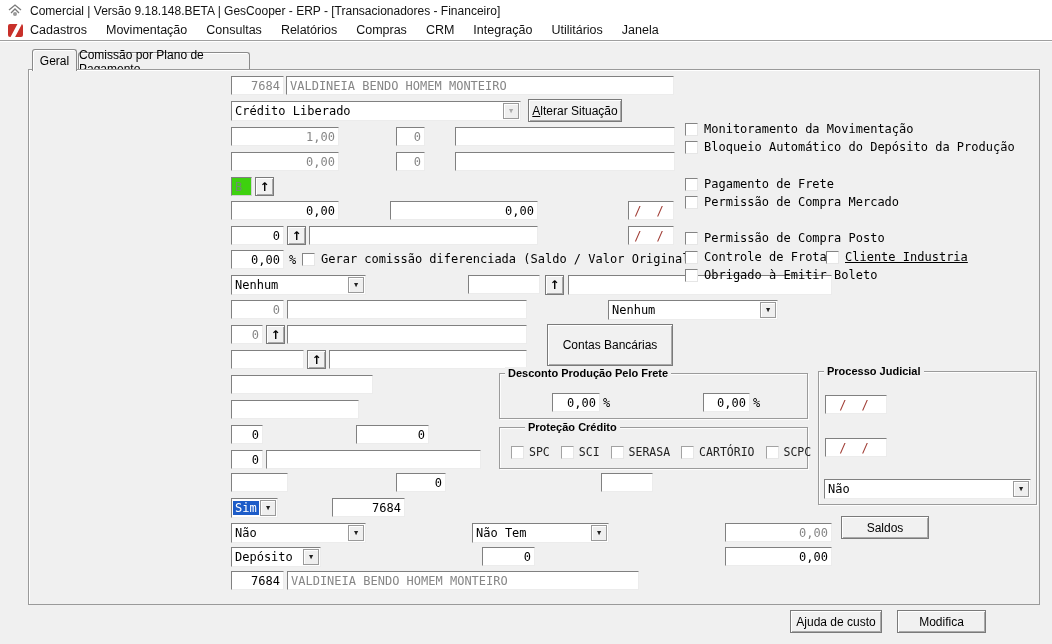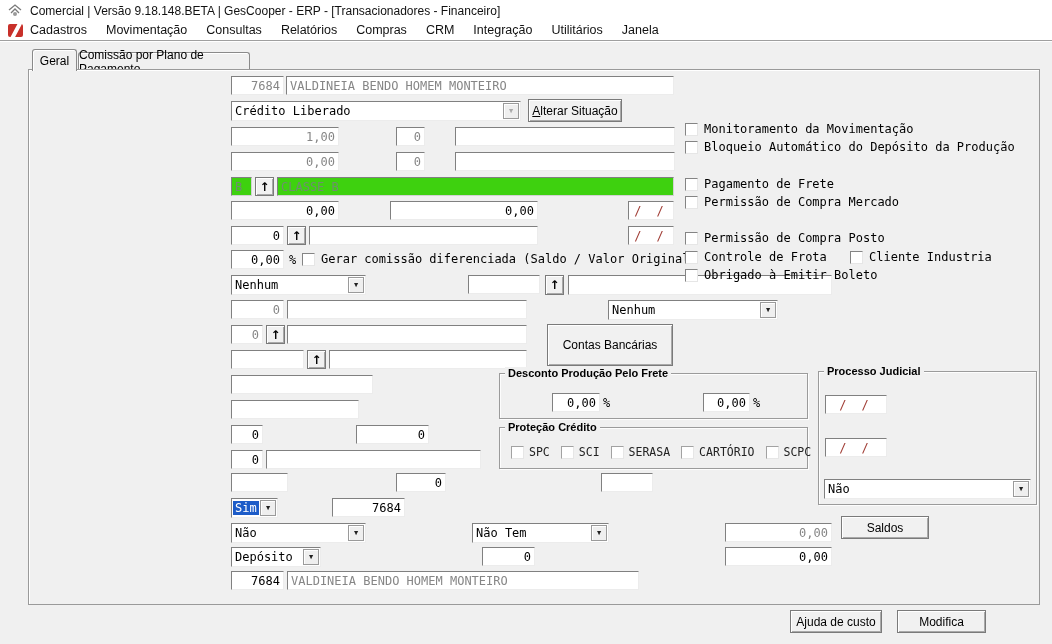--- a/index.html
+++ b/index.html
@@ -119,21 +119,20 @@
   <div class="fld dis num" style="left:231px;top:152px;width:108px;">0,00</div>
   <div class="lbl l" style="left:342px;top:155px;width:52px;">Indicador</div>
   <div class="fld dis num" style="left:396px;top:152px;width:29px;">0</div>
   <div class="fld" style="left:455px;top:152px;width:220px;"></div>
 
   <div class="lbl" style="left:30px;top:181px;width:198px;">Classificação Financeira</div>
   <div class="fld green" style="left:231px;top:177px;width:21px;">B</div>
   <div class="upbtn" style="left:255px;top:177px;">
       <span>↑</span>
     </div>
-  <div class="fld green" style="left:277px;top:177px;width:397px;">CLASSE B</div>
 
   <div class="lbl" style="left:30px;top:205px;width:198px;">Vlr. Mensalidade Armazenagem</div>
   <div class="fld num" style="left:231px;top:201px;width:108px;">0,00</div>
   <div class="lbl l" style="left:344px;top:205px;width:42px;">Renda</div>
   <div class="fld num" style="left:390px;top:201px;width:148px;">0,00</div>
   <div class="lbl" style="left:540px;top:205px;width:85px;">Ult. Alt. Renda</div>
   <div class="fld date" style="left:628px;top:201px;width:46px;">/  /</div>
 
   <div class="lbl" style="left:30px;top:229px;width:198px;">Código convênio</div>
   <div class="fld num" style="left:231px;top:226px;width:53px;">0</div>
@@ -264,40 +263,40 @@
       <span>Permissão de Compra Mercado</span>
     </div>
   <div class="cbrow" style="left:685px;top:231px;">
     <span class="cb"></span>
       <span>Permissão de Compra Posto</span>
     </div>
   <div class="cbrow" style="left:685px;top:250px;">
     <span class="cb"></span>
       <span>Controle de Frota</span>
     </div>
-  <div class="cbrow" style="left:850px;top:250px;">
+  <div class="cbrow" style="left:826px;top:250px;text-decoration:underline;">
     <span class="cb"></span>
       <span>Cliente Industria</span>
     </div>
   <div class="cbrow" style="left:685px;top:268px;">
     <span class="cb"></span>
       <span>Obrigado à Emitir Boleto</span>
     </div>
 
   <div class="grp" style="left:499px;top:373px;width:309px;height:46px;"></div>
   <div class="grptitle" style="left:505px;top:367px;">Desconto Produção Pelo Frete</div>
   <div class="lbl l" style="left:506px;top:397px;width:50px;">Emitente</div>
   <div class="fld num" style="left:552px;top:393px;width:48px;">0,00</div>
   <div class="pct" style="left:603px;top:396px;">%</div>
   <div class="lbl l" style="left:629px;top:397px;width:72px;">Destinatário</div>
   <div class="fld num" style="left:703px;top:393px;width:47px;">0,00</div>
   <div class="pct" style="left:753px;top:396px;">%</div>
 
   <div class="grp" style="left:499px;top:427px;width:309px;height:42px;"></div>
-  <div class="grptitle" style="left:505px;top:421px;">Proteção Crédito</div>
+  <div class="grptitle" style="left:525px;top:421px;">Proteção Crédito</div>
   <div class="protrow" style="left:511px;top:445px;">
     <span class="protitem">
         <span class="cb dim"></span>
         <span>SPC</span>
       </span>
     <span class="protitem">
         <span class="cb dim"></span>
         <span>SCI</span>
       </span>
     <span class="protitem">

